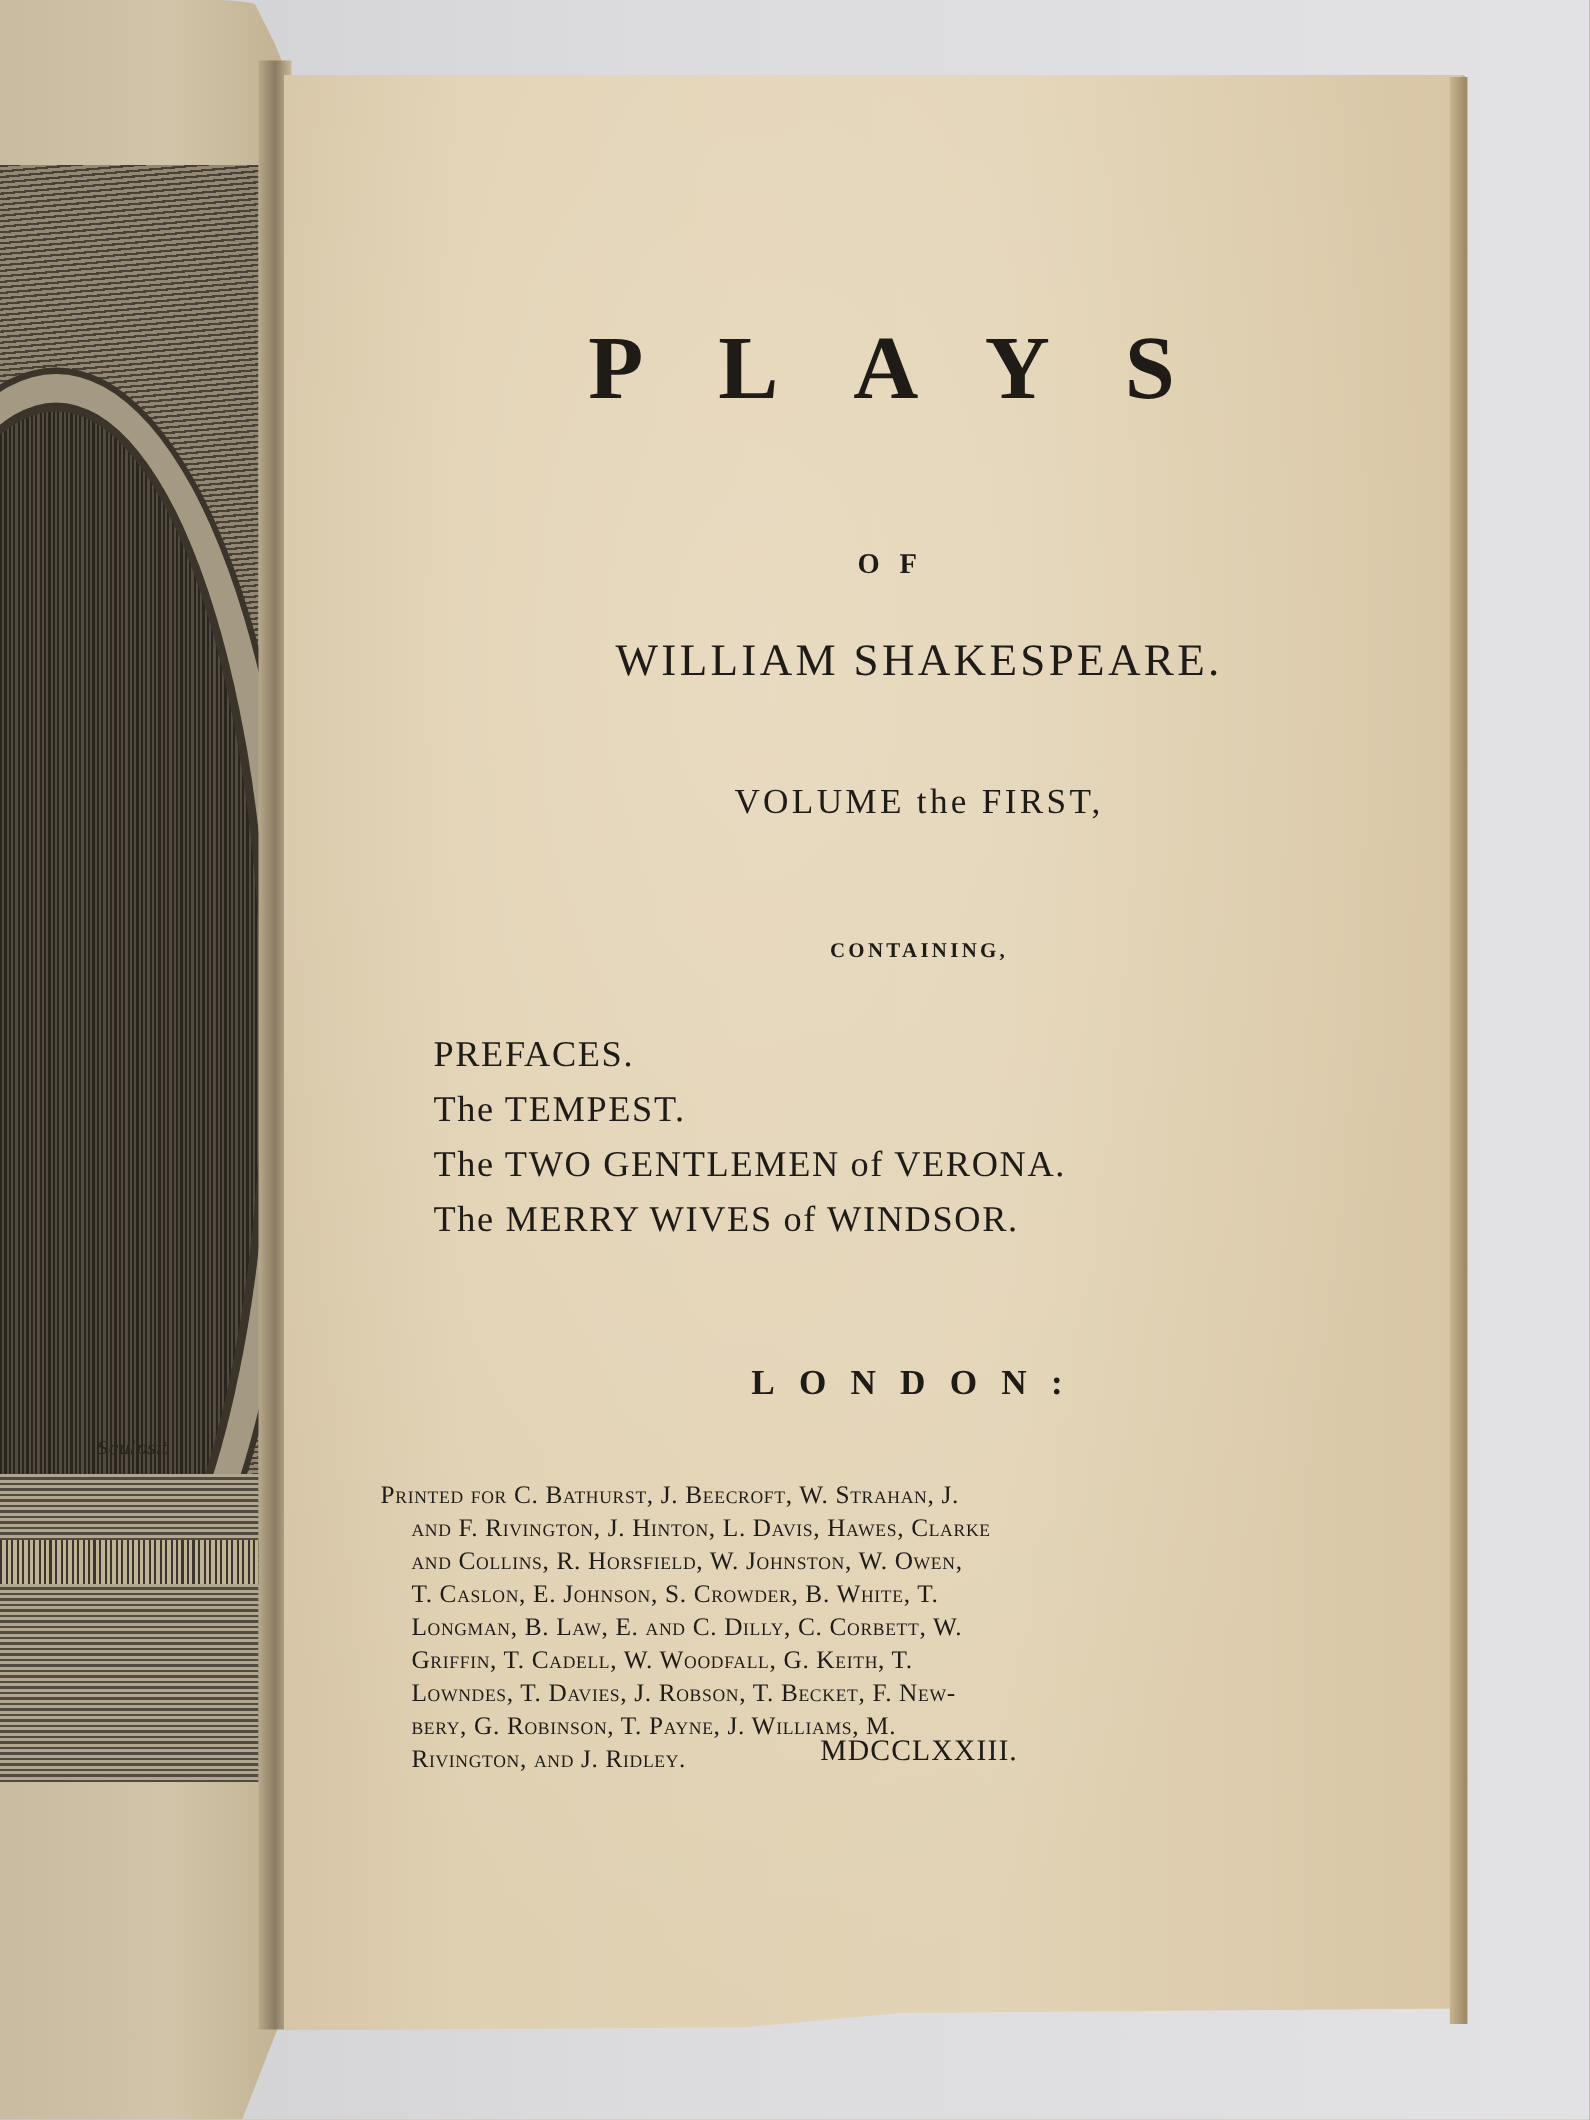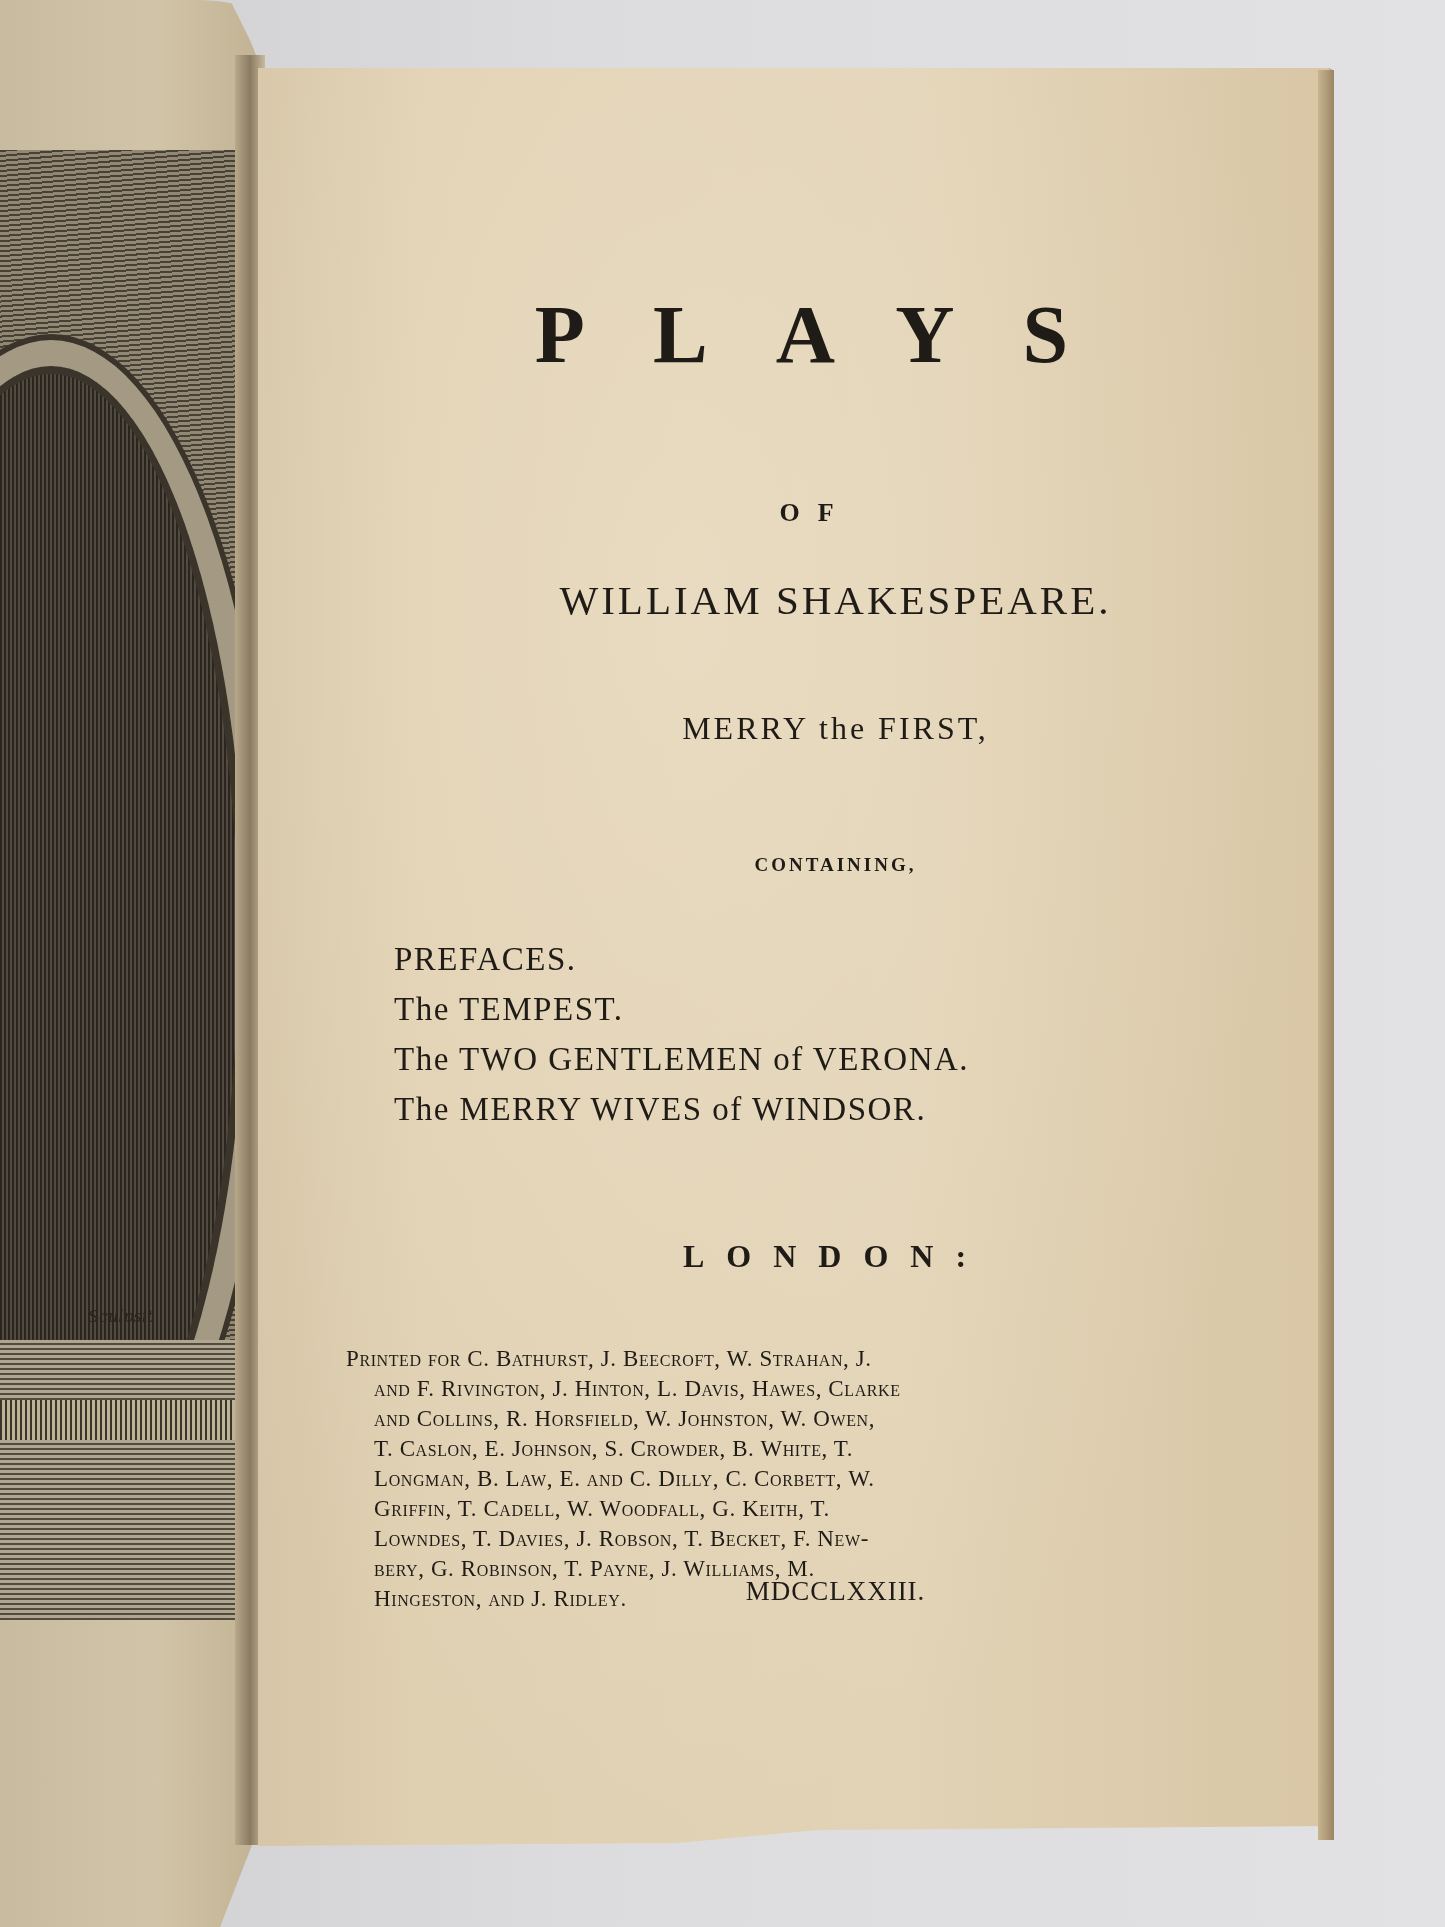--- a/index.html
+++ b/index.html
@@ -106,40 +106,40 @@
   </div>
   <div class="sculpsit">Sculpsit</div>
 </div>
 
 <div class="gutter"></div>
 
 <div class="right-page">
   <div class="tp plays">PLAYS</div>
   <div class="tp of">OF</div>
   <div class="tp author">WILLIAM SHAKESPEARE.</div>
-  <div class="tp volume">MERRY the FIRST,</div>
+  <div class="tp volume">VOLUME the FIRST,</div>
   <div class="tp containing">CONTAINING,</div>
 
   <div class="contents">
     <div class="line">PREFACES.</div>
     <div class="line">The TEMPEST.</div>
     <div class="line">The TWO GENTLEMEN of VERONA.</div>
     <div class="line">The MERRY WIVES of WINDSOR.</div>
   </div>
 
   <div class="tp london">LONDON:</div>
 
   <div class="imprint">
     <div class="first">Printed for C. Bathurst, J. Beecroft, W. Strahan, J.</div>
     <div class="body">and F. Rivington, J. Hinton, L. Davis, Hawes, Clarke</div>
     <div class="body">and Collins, R. Horsfield, W. Johnston, W. Owen,</div>
     <div class="body">T. Caslon, E. Johnson, S. Crowder, B. White, T.</div>
     <div class="body">Longman, B. Law, E. and C. Dilly, C. Corbett, W.</div>
     <div class="body">Griffin, T. Cadell, W. Woodfall, G. Keith, T.</div>
     <div class="body">Lowndes, T. Davies, J. Robson, T. Becket, F. New-</div>
     <div class="body">bery, G. Robinson, T. Payne, J. Williams, M.</div>
-    <div class="body">Hingeston, and J. Ridley.</div>
+    <div class="body">Rivington, and J. Ridley.</div>
   </div>
 
   <div class="tp date">MDCCLXXIII.</div>
 </div>
 
 <div class="edge-strip"></div>
 
 </body></html>

